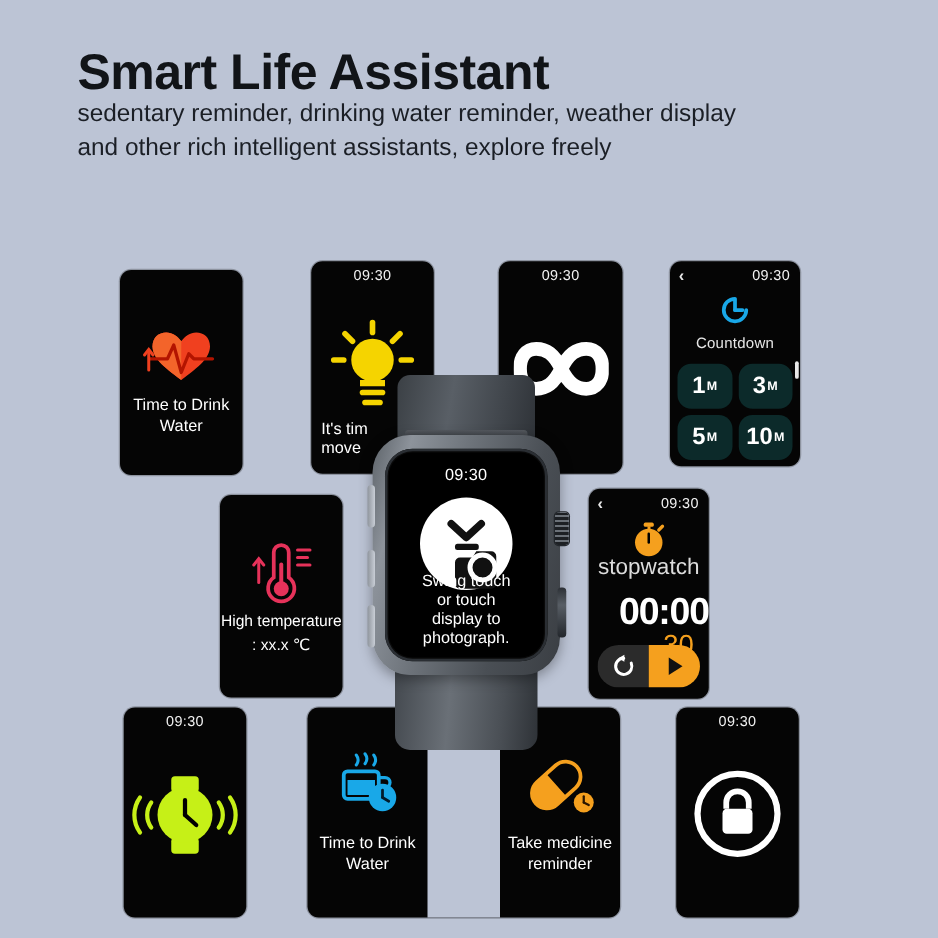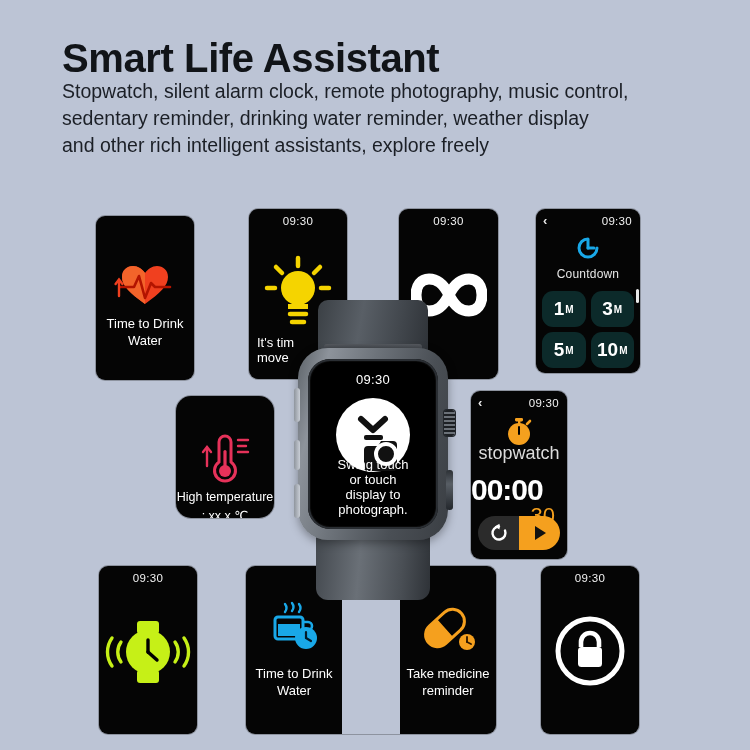--- a/index.html
+++ b/index.html
@@ -41,21 +41,21 @@
     position:absolute;left:0;right:0;text-align:center;
     font-size:13px;line-height:16.5px;color:#fff;
   }
   .icon-wrap{position:absolute;left:0;right:0;display:flex;justify-content:center;}
 
   
   #pnl-drink-heart{left:96px;top:216px;width:98px;height:164px;}
   #pnl-move{left:249px;top:209px;width:98px;height:170px;}
   #pnl-infinity{left:399px;top:209px;width:99px;height:170px;}
   #pnl-countdown{left:536px;top:209px;width:104px;height:164px;}
-  #pnl-temp{left:176px;top:396px;width:98px;height:122px;border-radius:15px;}
+  #pnl-temp{left:176px;top:396px;width:98px;height:162px;}
   #pnl-stopwatch{left:471px;top:391px;width:96px;height:168px;}
   #pnl-alarm{left:99px;top:566px;width:98px;height:168px;}
   #pnl-wide{left:246px;top:566px;width:250px;height:168px;}
   #pnl-lock{left:541px;top:566px;width:98px;height:168px;}
 
   
   #pnl-wide .half{position:absolute;top:0;bottom:0;width:96px;}
   #pnl-wide .half.left{left:0;}
   #pnl-wide .half.right{right:0;}
   .wide-gap{
@@ -82,21 +82,21 @@
     position:absolute;right:1px;top:80px;width:3px;height:14px;
     background:#e9e9e9;border-radius:2px;
   }
 
   
   .sw-title{
     position:absolute;left:0;right:0;top:52px;text-align:center;
     font-size:18px;color:#dcdcdc;
   }
   .sw-time{
-    position:absolute;left:0;right:0;top:82px;text-align:left;
+    position:absolute;left:0;right:0;top:82px;text-align:right;
     font-size:30px;font-weight:bold;color:#fff;letter-spacing:-1px;
   }
   .sw-ms{
     position:absolute;right:12px;top:112px;
     font-size:22px;font-weight:normal;color:#f5a01e;
   }
   .sw-ctrl{
     position:absolute;left:7px;right:7px;bottom:9px;height:34px;
     border-radius:17px;overflow:hidden;display:flex;
   }
@@ -169,21 +169,20 @@
   
   svg{display:block;}
 </style>
 </head>
 <body>
 
 <div class="stage">
 
   <div class="hdr-title">Smart Life Assistant</div>
   <div class="hdr-sub">
-    <div>Stopwatch, silent alarm clock, remote photography, music control,</div>
     <div>sedentary reminder, drinking water reminder, weather display</div>
     <div>and other rich intelligent assistants, explore freely</div>
   </div>
 
   <div class="panel" id="pnl-drink-heart">
     <div class="icon-wrap" style="top:44px">
       <svg width="62" height="48" viewBox="0 0 62 48">
         <path d="M31 44 C16 33 8 26 8 17 C8 10 13 6 19 6 C24 6 28 9 31 13 C34 9 38 6 43 6 C49 6 54 10 54 17 C54 26 46 33 31 44 Z" fill="#f0401f"></path>
         <path d="M31 44 C16 33 8 26 8 17 C8 10 13 6 19 6 C24 6 28 9 31 13 L31 44 Z" fill="#f3642a"></path>
         <path d="M6 27 L20 27 L25 16 L31 38 L37 23 L41 27 L56 27" fill="none" stroke="#b31400" stroke-width="2.6" stroke-linecap="round" stroke-linejoin="round"></path>

